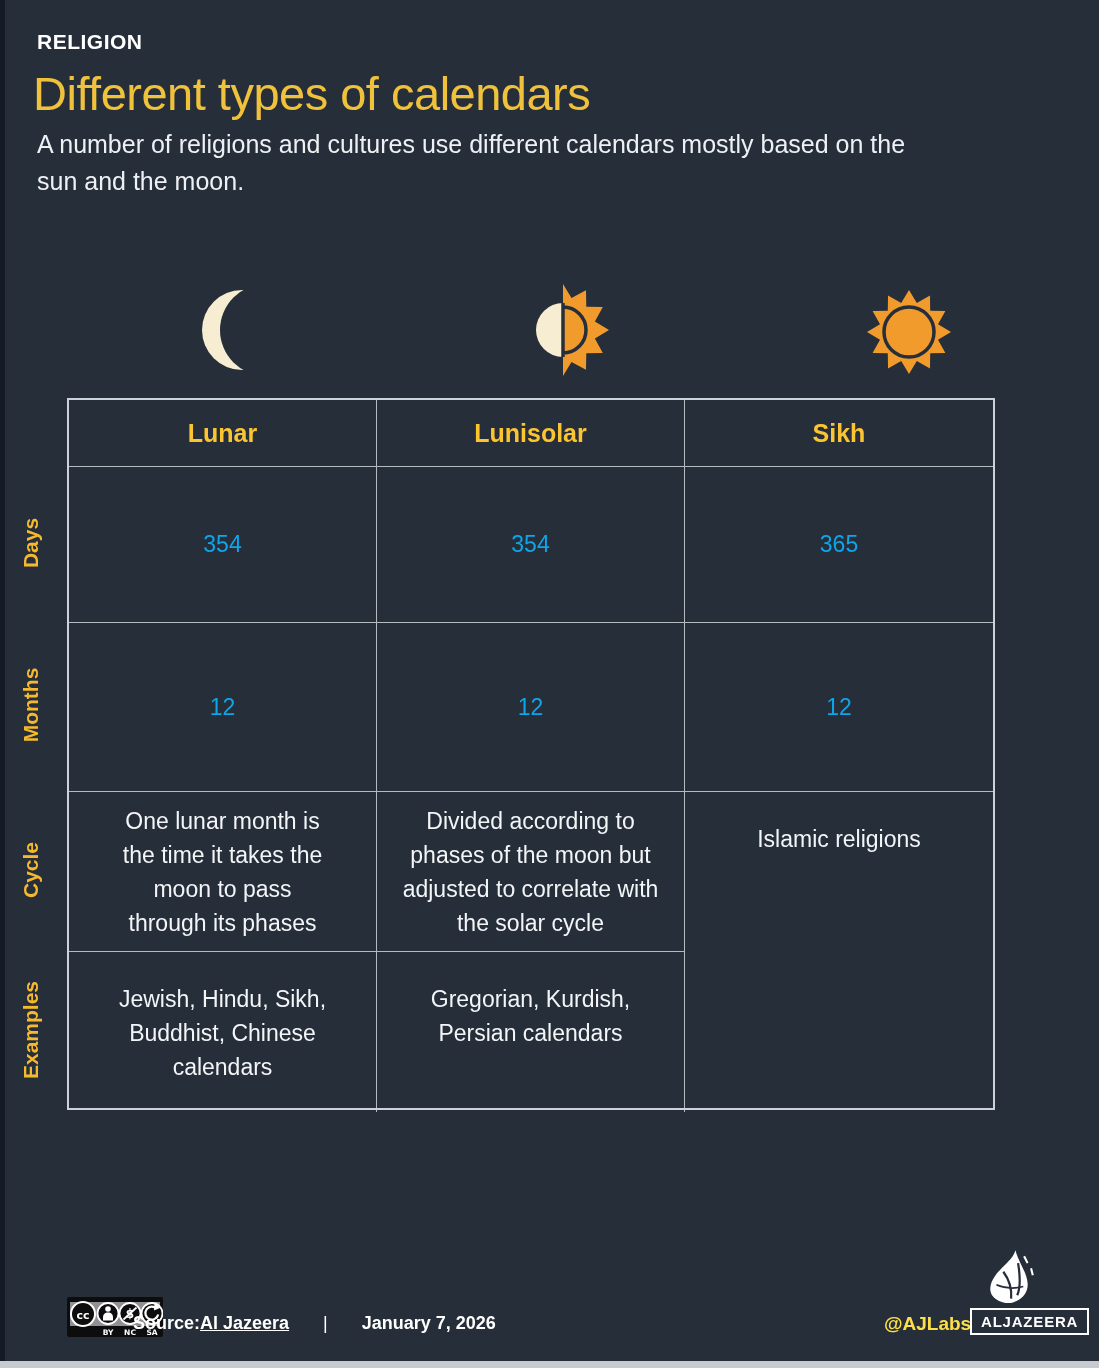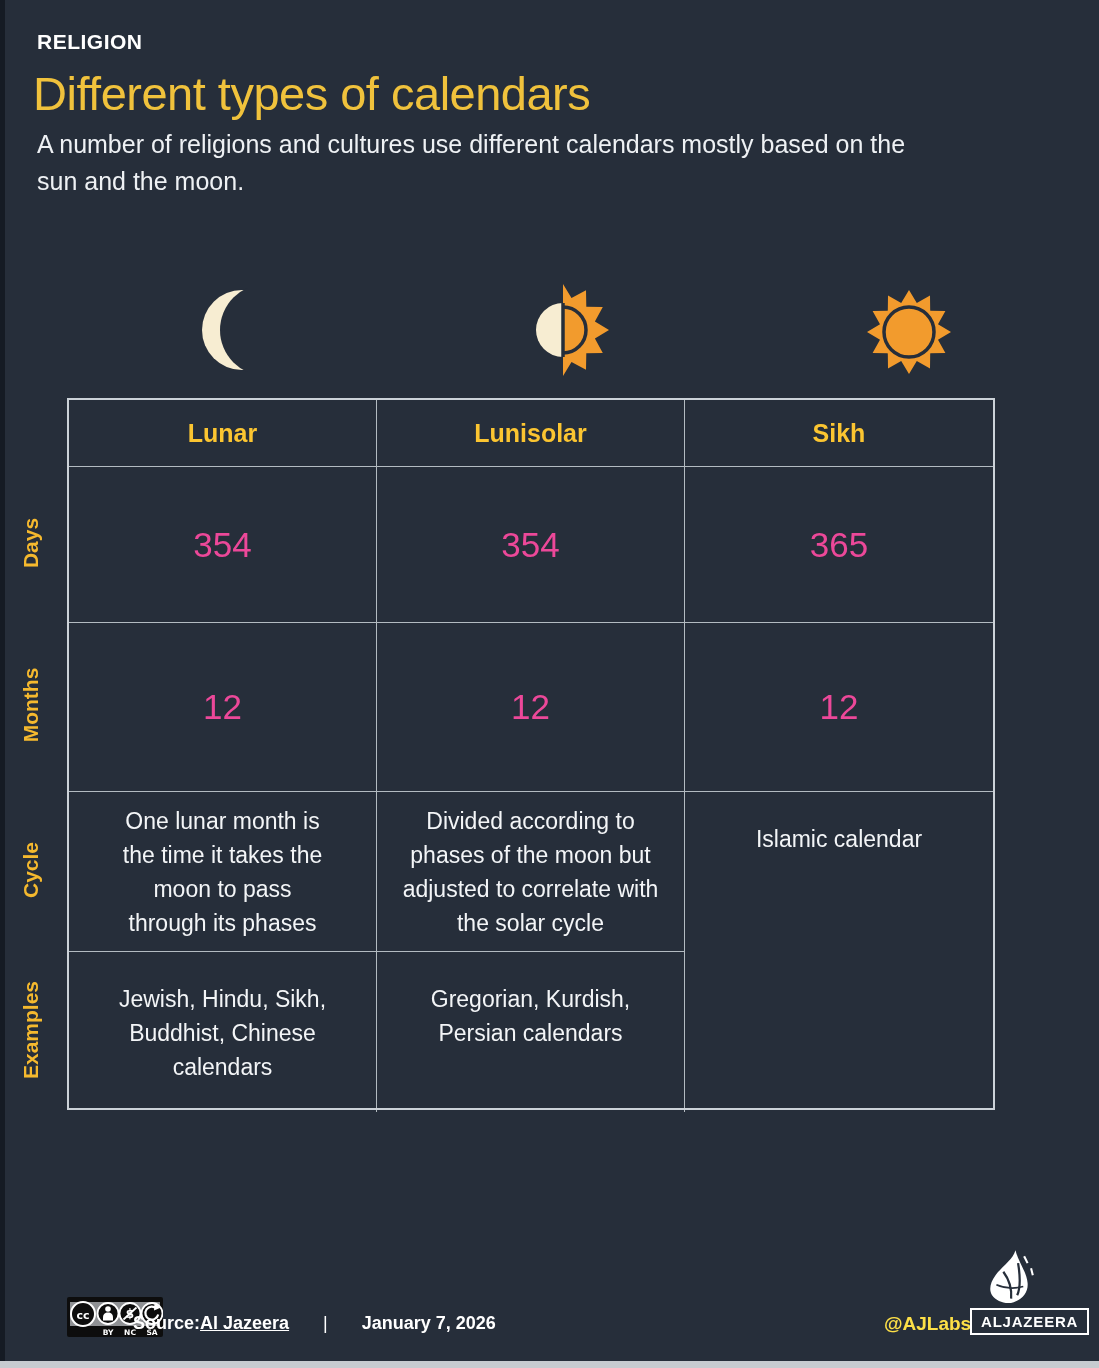--- a/index.html
+++ b/index.html
@@ -32,21 +32,21 @@
   }
   .cell{
     display:flex;align-items:center;justify-content:center;text-align:center;
     border-right:1px solid rgba(205,211,217,.85);
     border-bottom:1px solid rgba(205,211,217,.85);
     box-sizing:border-box;padding:0 14px;
   }
   .cell:nth-child(3n){border-right:none;}
   .cell.last-row{border-bottom:none;}
   .cell.head{font-size:25px;font-weight:700;color:#fbc531;}
-  .cell.num{font-size:35px;font-weight:300;color:#ec4899;}
+  .cell.num{font-size:23px;font-weight:300;color:#0ea5e9;}
   .cell.txt{font-size:23px;line-height:34px;font-weight:400;color:#f3f5f7;}
   .cell.ex{align-items:flex-start;padding-top:30px;}
   .pre{white-space:pre-line;}
 
   
   .row-label{
     position:absolute;left:31px;white-space:nowrap;
     font-size:21px;font-weight:700;color:#f5b92e;
     transform:translate(-50%,-50%) rotate(-90deg);
   }
@@ -121,21 +121,21 @@
 
     <div class="cell txt pre">One lunar month is
 the time it takes the
 moon to pass
 through its phases</div>
     <div class="cell txt pre">Divided according to
 phases of the moon but
 adjusted to correlate with
 the solar cycle</div>
 
-    <div class="cell txt pre ex last-row">Islamic calendar</div>
+    <div class="cell txt pre ex last-row">Islamic religions</div>
     <div class="cell txt pre ex last-row">Jewish, Hindu, Sikh,
 Buddhist, Chinese
 calendars</div>
     <div class="cell txt pre ex last-row">Gregorian, Kurdish,
 Persian calendars</div>
   </div>
 
   <div class="cc-badge">
     <svg width="96" height="40" viewBox="0 0 96 40">
       <rect x="0" y="0" width="96" height="40" rx="2" fill="#0d0d0d"></rect>

